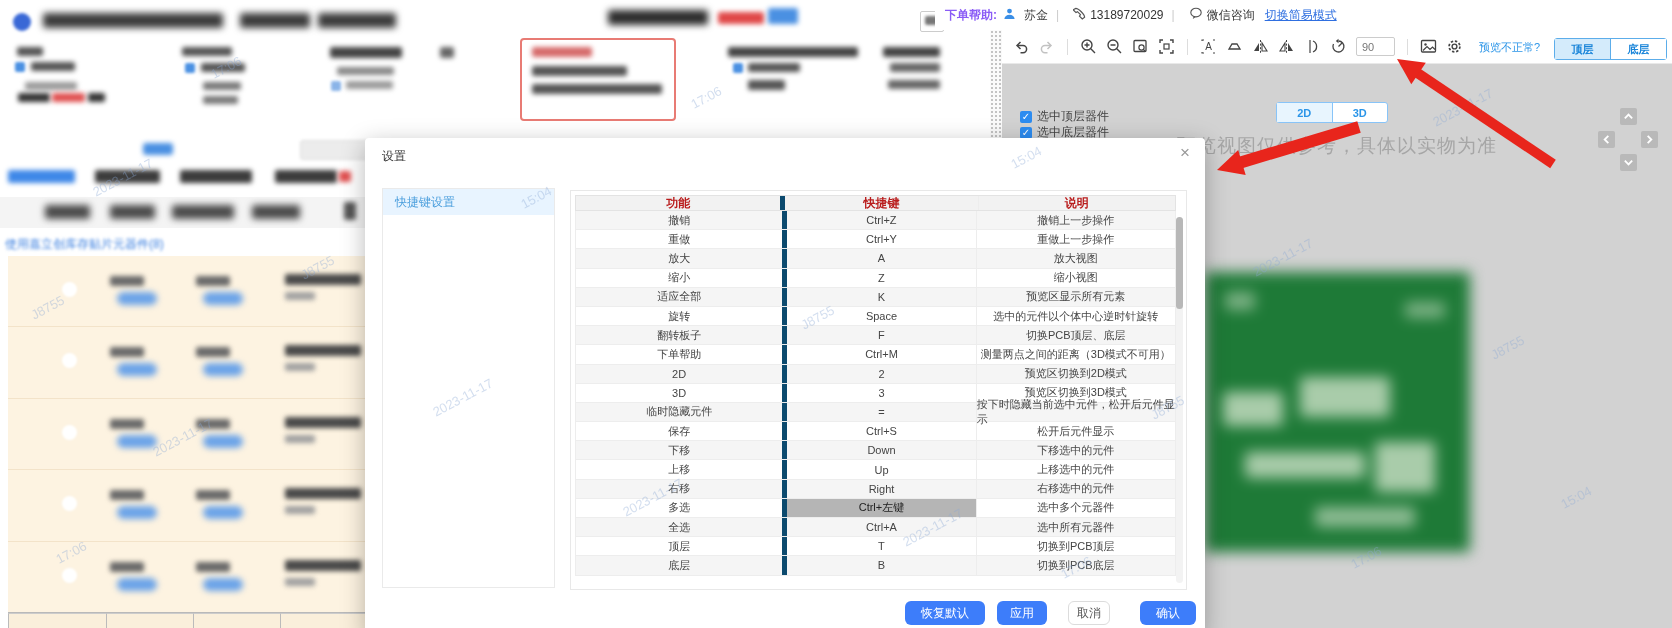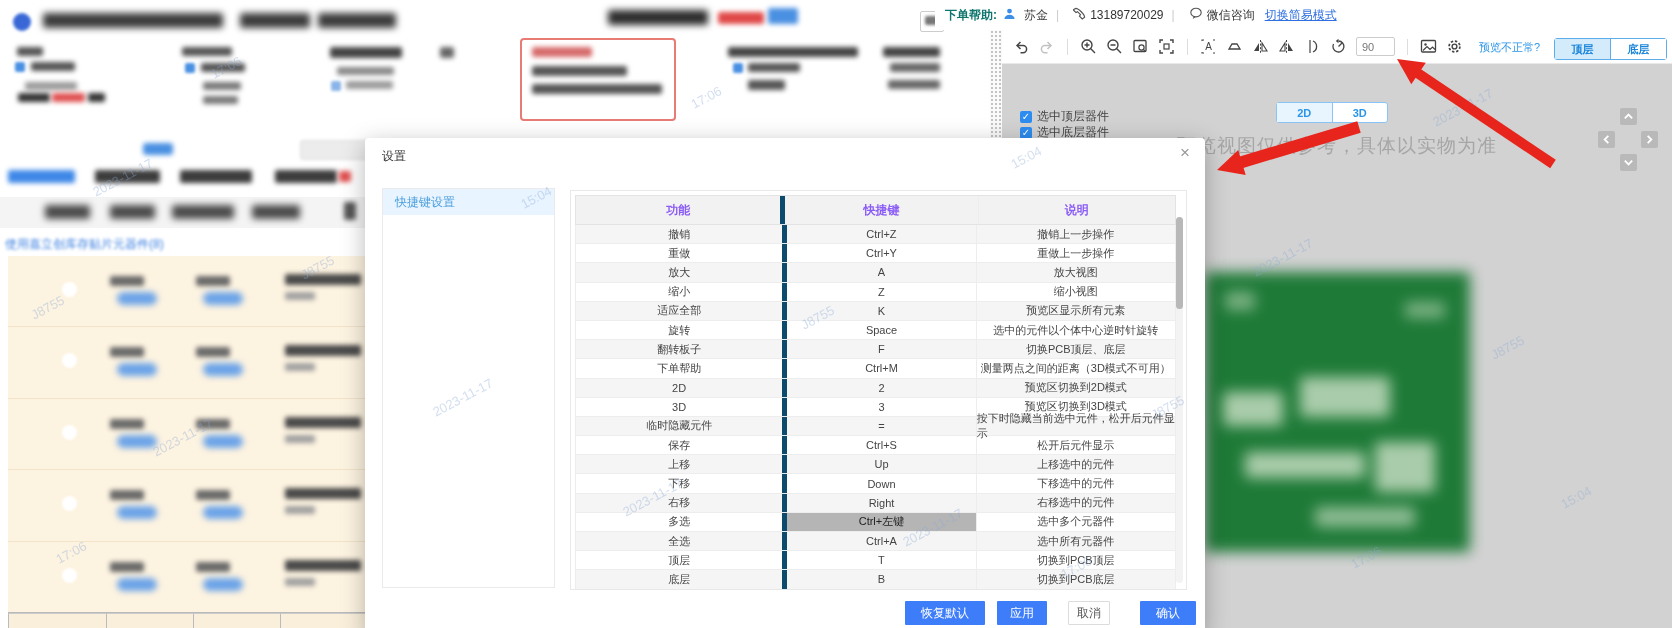--- a/index.html
+++ b/index.html
@@ -19,21 +19,21 @@
   .tan-row{position:relative;height:70.4px;border-bottom:1px solid #f3e3c9;}
   .tan-cb{position:absolute;left:54px;top:26px;width:15px;height:15px;border-radius:50%;background:#fff;filter:blur(1px);}
   .tan-pill{position:absolute;height:13px;border-radius:7px;background:#6ba3e8;filter:blur(3px);}
   .tan-dk{position:absolute;height:10px;border-radius:2px;background:#6a6a6a;filter:blur(2.5px);}
   #tan-footer{position:absolute;left:8px;top:612px;width:372px;height:16px;background:#faefdb;border-top:1px solid #b9b9b9;}
   .tan-cell{position:absolute;top:0;height:16px;border-left:1px solid #bbb;border-top:1px solid #ccc;background:#faefdb;}
   
   #top-bar{position:absolute;left:935px;top:0;width:737px;height:30px;background:#fff;z-index:2;
            display:flex;align-items:center;font-size:12px;}
   #top-bar .sep{color:#ccc;margin:0 8px;}
-  #help-label{font-weight:bold;color:#0f766e;margin-left:10px;}
+  #help-label{font-weight:bold;color:#8b5cf6;margin-left:10px;}
   #agent-name{margin-left:4px;color:#444;}
   #switch-link{color:#2f6fe0;text-decoration:underline;margin-left:10px;cursor:pointer;}
   .mini-ic{display:inline-block;vertical-align:-2px;margin:0 4px 0 6px;}
   
   #gutter{position:absolute;left:990px;top:30px;width:12px;height:598px;z-index:2;background:#fafafa;
           background-image:radial-gradient(#c3c3c3 1px,transparent 1.2px);background-size:4px 4px;}
   #panel{position:absolute;left:1002px;top:30px;width:670px;height:598px;z-index:2;}
   #ptoolbar{position:absolute;left:0;top:0;width:670px;height:34px;background:#fff;border-bottom:1px solid #e9e9e9;
             display:flex;align-items:center;gap:9px;padding-left:10px;box-sizing:border-box;}
   .tb-ic{width:17px;height:17px;display:inline-flex;align-items:center;justify-content:center;cursor:pointer;}
@@ -65,33 +65,33 @@
   
   #dialog{position:absolute;left:365px;top:138px;width:840px;height:497px;background:#fff;border-radius:4px;
           box-shadow:0 6px 24px rgba(0,0,0,.28);z-index:50;font-size:12px;}
   #dlg-title{position:absolute;left:17px;top:10px;font-size:12px;color:#333;}
   #dlg-close{position:absolute;right:15px;top:6px;font-size:17px;color:#999;cursor:pointer;line-height:1;}
   #dlg-side{position:absolute;left:17px;top:50px;width:173px;height:400px;border:1px solid #eaeaea;box-sizing:border-box;}
   #dlg-side-item{height:26px;line-height:26px;padding-left:12px;background:#e8f4ff;color:#4a9edd;cursor:pointer;}
   #dlg-tblwrap{position:absolute;left:205px;top:52px;width:617px;height:400px;border:1px solid #e8e8e8;
                box-sizing:border-box;overflow:hidden;}
   #shortcut-table{position:absolute;left:4px;top:4px;width:601px;}
-  .thead{display:flex;height:30px;background:#f2f2f2;border:1px solid #e3e3e3;box-sizing:border-box;
-         font-weight:bold;font-size:12px;color:#8b5cf6;}
+  .thead{display:flex;height:16px;background:#f2f2f2;border:1px solid #e3e3e3;box-sizing:border-box;
+         font-weight:bold;font-size:12px;color:#b91c1c;}
   .thead > div{display:flex;align-items:center;justify-content:center;}
   .trow{display:flex;height:19.2px;border:1px solid #ededed;border-top:none;box-sizing:border-box;
         font-size:11px;color:#444;}
   .trow:nth-of-type(even){background:#f5f5f5;}
   .trow > div{display:flex;align-items:center;justify-content:center;box-sizing:border-box;}
   .c-fn{width:207px;}  .c-key{width:195px;border-left:5px solid #0c4a6e;border-right:1px solid #ededed;}
   .c-desc{width:199px;}
   .c-key.hl{background:#b5b5b5;color:#222;}
   #tbl-scrollbar{position:absolute;right:3px;top:26px;width:7px;height:366px;background:#f3f3f3;border-radius:4px;}
   #tbl-thumb{position:absolute;left:0;top:0;width:7px;height:92px;background:#b8b8b8;border-radius:4px;}
-  .dlg-btn{position:absolute;top:463px;height:24px;border-radius:1px;font-size:12px;display:flex;align-items:center;
+  .dlg-btn{position:absolute;top:463px;height:24px;border-radius:6px;font-size:12px;display:flex;align-items:center;
            justify-content:center;cursor:pointer;box-sizing:border-box;}
   .btn-blue{background:#3d7dfa;color:#fff;}
   .btn-plain{background:#fff;color:#555;border:1px solid #dcdcdc;}
   
   #wm-layer{position:absolute;left:0;top:0;width:1672px;height:628px;z-index:80;pointer-events:none;}
   .wm{position:absolute;font-size:13px;color:rgba(140,168,212,0.38);transform:rotate(-28deg);white-space:nowrap;}
   #arrow-layer{position:absolute;left:0;top:0;z-index:90;pointer-events:none;}
 </style>
 </head>
 <body>
@@ -464,28 +464,28 @@
           <div class="c-fn">临时隐藏元件</div>
           <div class="c-key">=</div>
           <div class="c-desc">按下时隐藏当前选中元件，松开后元件显示</div>
         </div>
         <div class="trow">
           <div class="c-fn">保存</div>
           <div class="c-key">Ctrl+S</div>
           <div class="c-desc">松开后元件显示</div>
         </div>
         <div class="trow">
+          <div class="c-fn">下移</div>
+          <div class="c-key">Down</div>
+          <div class="c-desc">下移选中的元件</div>
+        </div>
+        <div class="trow">
           <div class="c-fn">上移</div>
           <div class="c-key">Up</div>
           <div class="c-desc">上移选中的元件</div>
-        </div>
-        <div class="trow">
-          <div class="c-fn">下移</div>
-          <div class="c-key">Down</div>
-          <div class="c-desc">下移选中的元件</div>
         </div>
         <div class="trow">
           <div class="c-fn">右移</div>
           <div class="c-key">Right</div>
           <div class="c-desc">右移选中的元件</div>
         </div>
         <div class="trow">
           <div class="c-fn">多选</div>
           <div class="c-key hl">Ctrl+左键</div>
           <div class="c-desc">选中多个元器件</div>

